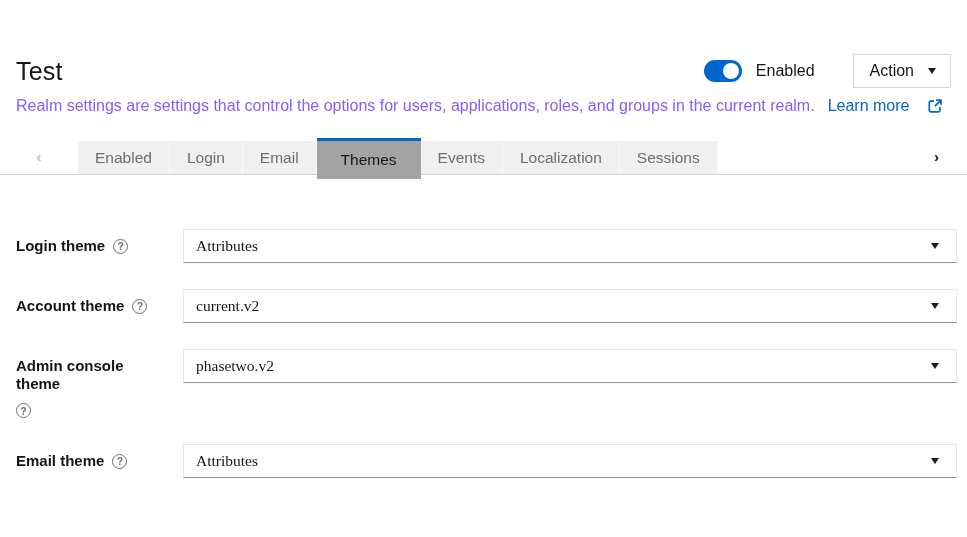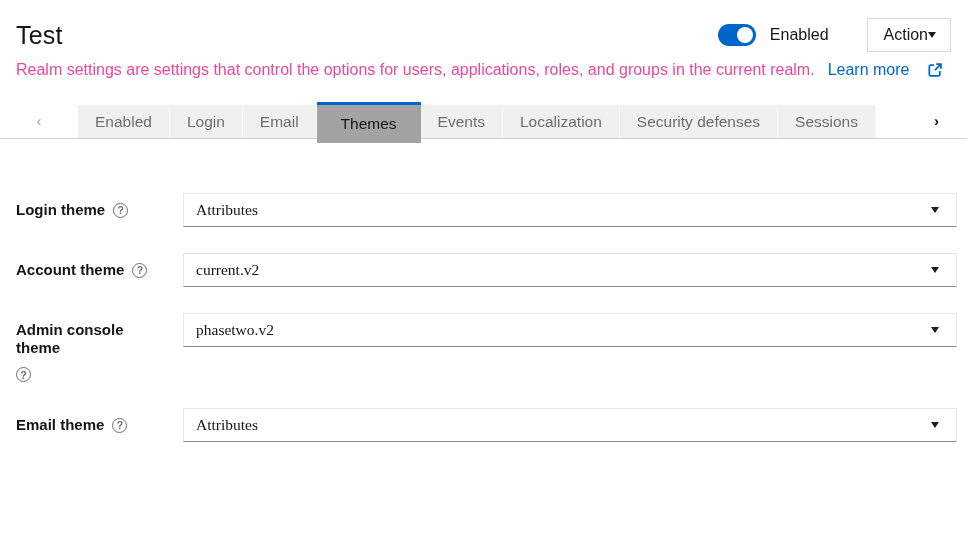--- a/index.html
+++ b/index.html
@@ -14,21 +14,21 @@
   * { margin: 0; padding: 0; box-sizing: border-box; }
   html, body {
     width: 967px; height: 537px;
     background: #fff;
     font-family: "Liberation Sans", sans-serif;
     color: var(--text-dark);
     overflow: hidden;
   }
 
   
-  .header { padding: 18px 16px 0 16px; }
+  .header { padding: 18px 16px 0 16px; margin-top: 36px; }
   .header-top {
     display: flex; align-items: center;
   }
   .page-title {
     font-size: 25px; font-weight: 500; line-height: 30px;
     letter-spacing: 0.2px;
   }
   .header-controls {
     margin-left: auto; display: flex; align-items: center; gap: 14px;
   }
@@ -36,37 +36,37 @@
     width: 38px; height: 22px; border-radius: 11px;
     background: var(--accent); position: relative; cursor: pointer;
     flex: 0 0 auto;
   }
   .toggle-knob {
     position: absolute; right: 3px; top: 3px;
     width: 16px; height: 16px; border-radius: 50%; background: #fff;
   }
   .enabled-label { font-size: 16px; margin-right: 24px; }
   .action-btn {
-    display: flex; align-items: center; 
+    display: flex; align-items: center; gap: 14px;
     border: 1px solid #d8d8d8; background: #fff;
     padding: 7px 14px 7px 16px; font-size: 16px;
     color: var(--text-dark); cursor: pointer;
     font-family: inherit;
   }
   .caret-down {
     width: 0; height: 0;
     border-left: 4.5px solid transparent;
     border-right: 4.5px solid transparent;
     border-top: 6px solid #1b1d21;
   }
   .header-sub {
     margin-top: 7px;
     display: flex; align-items: center; gap: 13px;
   }
-  .subtitle { font-size: 16px; line-height: 21px; color: #ec4899; }
+  .subtitle { font-size: 16px; line-height: 21px; color: #8b5cf6; }
   .learn-more {
     font-size: 16px; color: var(--accent); text-decoration: none;
     display: inline-flex; align-items: center; gap: 19px; white-space: nowrap;
     cursor: pointer;
     justify-content: center;
   }
   .ext-icon { display: inline-block; }
 
   
   .tabbar {
@@ -205,23 +205,20 @@
     <div class="tab active">
         <span>Themes</span>
       </div>
     <div class="tab">
         <span>Events</span>
       </div>
     <div class="tab">
         <span>Localization</span>
       </div>
     <div class="tab">
-        <span>Security defenses</span>
-      </div>
-    <div class="tab">
         <span>Sessions</span>
       </div>
   </div>
   <button class="tab-scroll right">
     <span class="chevron enabled">›</span>
   </button>
 </div>
 
 <div class="form">
 

